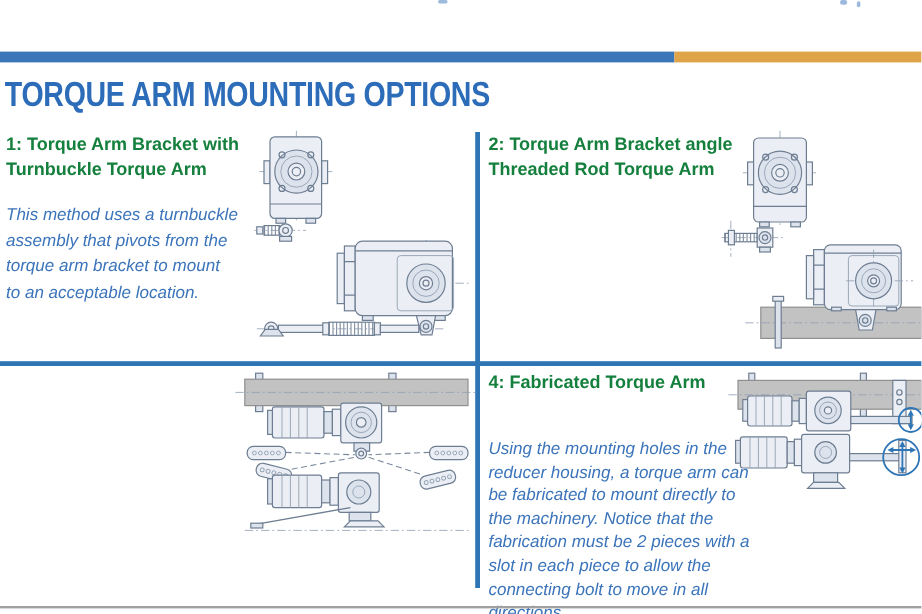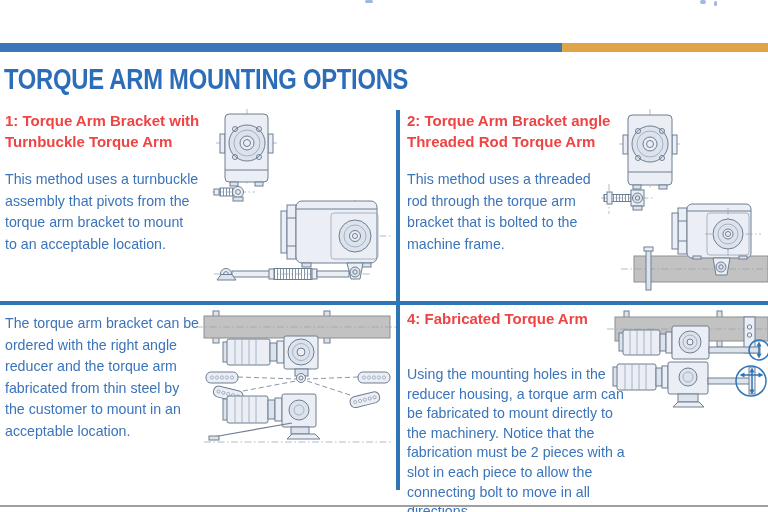--- a/index.html
+++ b/index.html
@@ -15,24 +15,24 @@
     position:absolute;left:4px;top:63px;margin:0;white-space:nowrap;
     font-size:29px;font-weight:bold;color:#2c6cb8;letter-spacing:-0.3px;
     transform:scaleX(0.82);transform-origin:left top;line-height:33px;
   }
   .divider-v{position:absolute;left:396px;top:110px;width:4px;height:380px;background:#2e75b6;}
   .divider-h{position:absolute;left:0;top:301px;width:768px;height:4px;background:#2e75b6;}
   .footer-line{position:absolute;left:0;top:505px;width:768px;height:2px;background:#a0a0a0;}
   .panel{position:absolute;}
   .panel h2{
     font-size:15px;font-weight:bold;line-height:21px;margin:0 0 17px 0;
-    color:#ef4444;white-space:pre-line;
+    color:#15803d;white-space:pre-line;
   }
   .panel p{
-    font-size:14.2px;line-height:21.5px;margin:0;color:#3b74ba;white-space:pre-line;
+    font-size:14.2px;line-height:21.5px;margin:0;color:#3b74ba;white-space:pre-line;font-style:italic;
   }
   .p1{left:5px;top:110px;width:222px;}
   .p2{left:407px;top:110px;width:222px;}
   .p3{left:5px;top:313px;width:222px;}
   .p4{left:407px;top:308px;width:246px;}
   .p4 h2{margin-bottom:13px;}
   .p4 p{line-height:19.6px;margin-top:36px;}
   svg.diag{position:absolute;}
   
   .ln{fill:none;stroke:#6e7e92;stroke-width:1;}
@@ -70,33 +70,23 @@
 Turnbuckle Torque Arm</h2>
   <p>This method uses a turnbuckle
 assembly that pivots from the
 torque arm bracket to mount
 to an acceptable location.</p>
 </section>
 
 <section class="panel p2">
   <h2>2: Torque Arm Bracket angle
 Threaded Rod Torque Arm</h2>
-  <p>This method uses a threaded
-rod through the torque arm
-bracket that is bolted to the
-machine frame.</p>
 </section>
 
 <section class="panel p3">
-  <p>The torque arm bracket can be
-ordered with the right angle
-reducer and the torque arm
-fabricated from thin steel by
-the customer to mount in an
-acceptable location.</p>
 </section>
 
 <section class="panel p4">
   <h2>4: Fabricated Torque Arm</h2>
   <p>Using the mounting holes in the
 reducer housing, a torque arm can
 be fabricated to mount directly to
 the machinery. Notice that the
 fabrication must be 2 pieces with a
 slot in each piece to allow the

